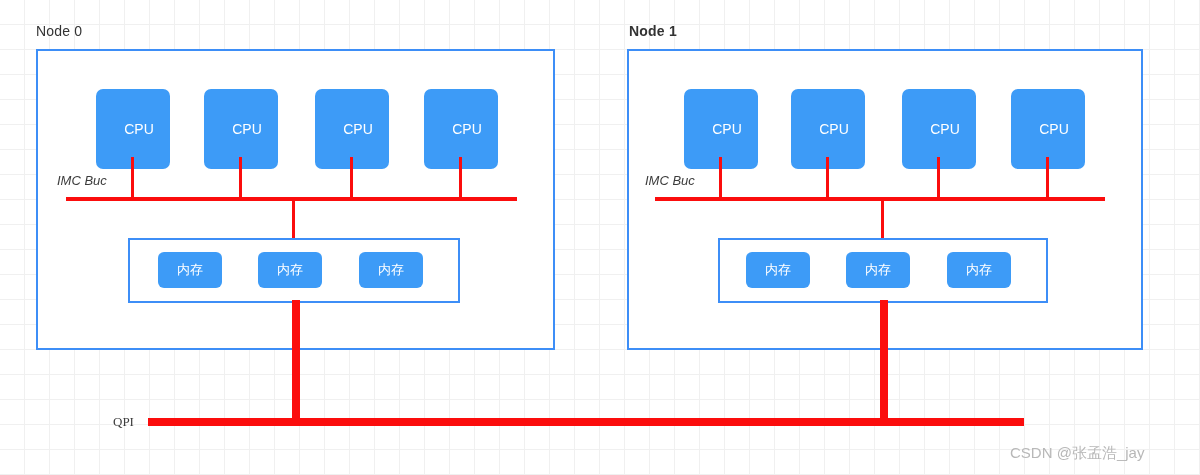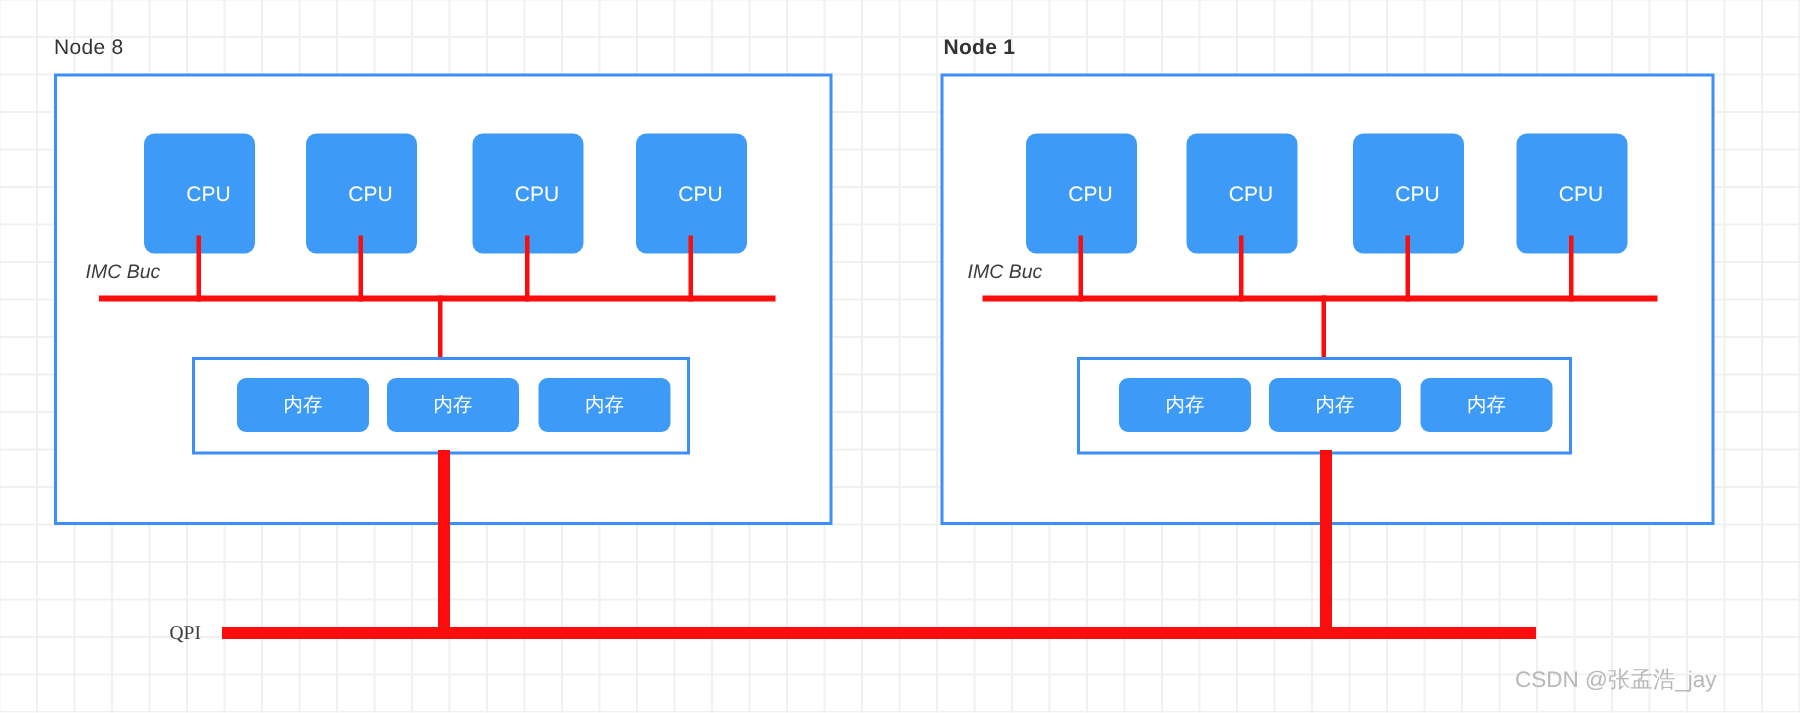--- a/index.html
+++ b/index.html
@@ -53,21 +53,21 @@
   }
   
   .mem-box {
     position: absolute;
     border: 2px solid #3d8ef7;
     background: #ffffff;
     box-sizing: border-box;
   }
   .mem {
     position: absolute;
-    width: 88px;
+    width: 64px;
     height: 36px;
     background: #3d9bf7;
     border-radius: 6px;
     color: #ffffff;
     font-size: 13px;
     display: flex;
     align-items: center;
     justify-content: center;
     box-sizing: border-box;
   }
@@ -100,21 +100,21 @@
     color: #b8b8b8;
     white-space: nowrap;
     text-align: center;
   }
 </style>
 </head>
 <body>
 
 <div id="canvas">
 
-  <div class="node-label" style="left:36px; top:23px;">Node 8</div>
+  <div class="node-label" style="left:36px; top:23px;">Node 0</div>
 
   <div class="node-box" style="left:36px; top:49px; width:519px; height:301px;"></div>
 
   <div class="cpu" style="left:96px; top:89px;">CPU</div>
   <div class="cpu" style="left:204px; top:89px;">CPU</div>
   <div class="cpu" style="left:315px; top:89px;">CPU</div>
   <div class="cpu" style="left:424px; top:89px;">CPU</div>
 
   <div class="wire wire-thin-v" style="left:131px; top:157px; height:44px;"></div>
   <div class="wire wire-thin-v" style="left:239px; top:157px; height:44px;"></div>

